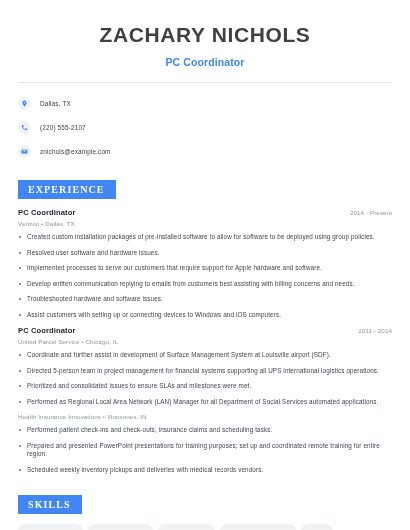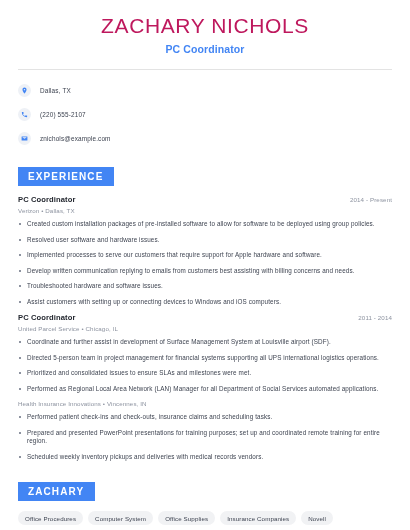--- a/index.html
+++ b/index.html
@@ -24,25 +24,25 @@
     background: #ffffff;
   }
 
   
   .header {
     padding-top: 14px;
     text-align: center;
   }
   .full-name {
     font-size: 21px;
-    font-weight: normal;
+    font-weight: bold;
     letter-spacing: 0.6px;
-    color: #be185d;
+    color: #404040;
     line-height: 1.15;
-    margin: 0;
+    margin: 9px;
   }
   .job-title {
     font-size: 10.5px;
     font-weight: bold;
     color: #4285f4;
     margin-top: 5px;
     letter-spacing: 0.1px;
   }
 
   .divider {
@@ -82,20 +82,21 @@
   
   .section-head {
     display: inline-block;
     background: #4285f4;
     color: #ffffff;
     font-size: 10px;
     font-weight: bold;
     letter-spacing: 1.1px;
     padding: 4px 11px 4px 10px;
     margin-top: 14px;
+    font-family: Liberation Serif, serif;
   }
 
   .section-body { padding-top: 9px; }
 
   
   .job { margin-bottom: 1px; }
   .job-head {
     display: flex;
     justify-content: space-between;
     align-items: baseline;
@@ -256,21 +257,21 @@
           <li>Performed patient check-ins and check-outs, insurance claims and scheduling tasks.</li>
           <li>Prepared and presented PowerPoint presentations for training purposes; set up and coordinated remote training for entire region.</li>
           <li>Scheduled weekly inventory pickups and deliveries with medical records vendors.</li>
         </ul>
       </div>
 
     </div>
   </div>
 
   <div>
-    <div class="section-head">ZACHARY</div>
+    <div class="section-head">SKILLS</div>
     <div class="skills">
       <span class="skill-tag">Office Procedures</span>
       <span class="skill-tag">Computer System</span>
       <span class="skill-tag">Office Supplies</span>
       <span class="skill-tag">Insurance Companies</span>
       <span class="skill-tag">Novell</span>
 
     </div>
   </div>
 

